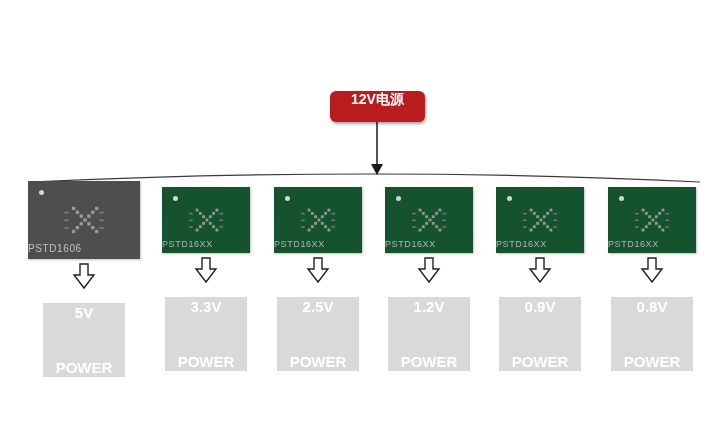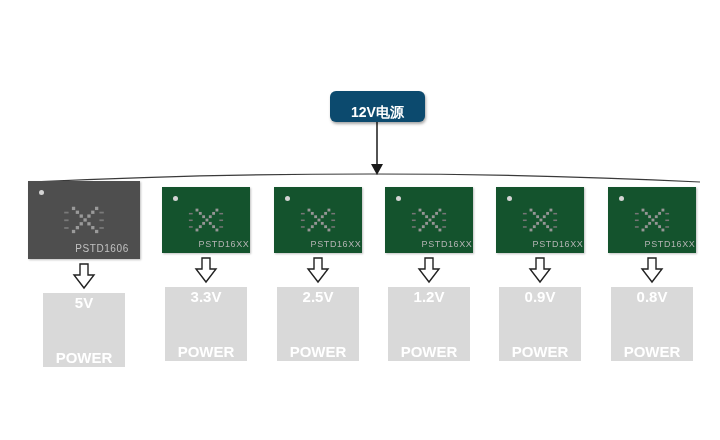--- a/index.html
+++ b/index.html
@@ -3,48 +3,48 @@
 <meta charset="utf-8">
 <style>
   html,body{margin:0;padding:0;}
   body{
     width:720px;height:440px;position:relative;overflow:hidden;
     background:#ffffff;font-family:"Liberation Sans",sans-serif;
   }
   .connectors{position:absolute;left:0;top:0;pointer-events:none;}
   .source-box{
     position:absolute;left:330px;top:91px;width:95px;height:31px;
-    background:#0c4a6e;border-radius:6px;
-    display:flex;align-items:flex-end;justify-content:center;
+    background:#b91c1c;border-radius:6px;
+    display:flex;align-items:flex-start;justify-content:center;
     color:#fff;font-weight:bold;font-size:14px;
     box-shadow:1px 2px 3px rgba(0,0,0,0.35);
   }
   .chip-col{
     position:absolute;width:112px;
     display:flex;flex-direction:column;align-items:center;
   }
   .chip{
     position:relative;background:#14532d;
     display:flex;align-items:center;justify-content:center;
     box-shadow:1px 1px 2px rgba(0,0,0,0.25);
   }
   .chip.first{background:#4E4E4E;width:112px;height:78px;}
   .chip.std{width:88px;height:66px;}
   .chip .dot{
     position:absolute;left:11px;top:9px;width:5px;height:5px;
     border-radius:50%;background:#d4d4d4;
   }
   .chip .label{
-    position:absolute;bottom:4px;left:0;width:100%;text-align:center;
-    font-size:9px;letter-spacing:0.6px;color:#b3b3b3;padding-left:18px;
+    position:absolute;bottom:4px;left:0;width:100%;
+    font-size:9px;letter-spacing:0.6px;color:#b3b3b3;
   }
   .chip.first .label{font-size:10px;color:#c2c2c2;bottom:5px;}
   .down-arrow{margin-top:4px;}
   .power-box{
-    margin-top:3px;background:#D9D9D9;width:82px;min-height:46px;
+    margin-top:13px;background:#D9D9D9;width:82px;min-height:46px;
     display:flex;flex-direction:column;align-items:center;justify-content:center;
     color:#ffffff;font-weight:bold;font-size:15px;line-height:1.3;
     text-align:center;
     gap:35px;
   }
   .die{display:block;}
 </style>
 </head>
 <body>
 

